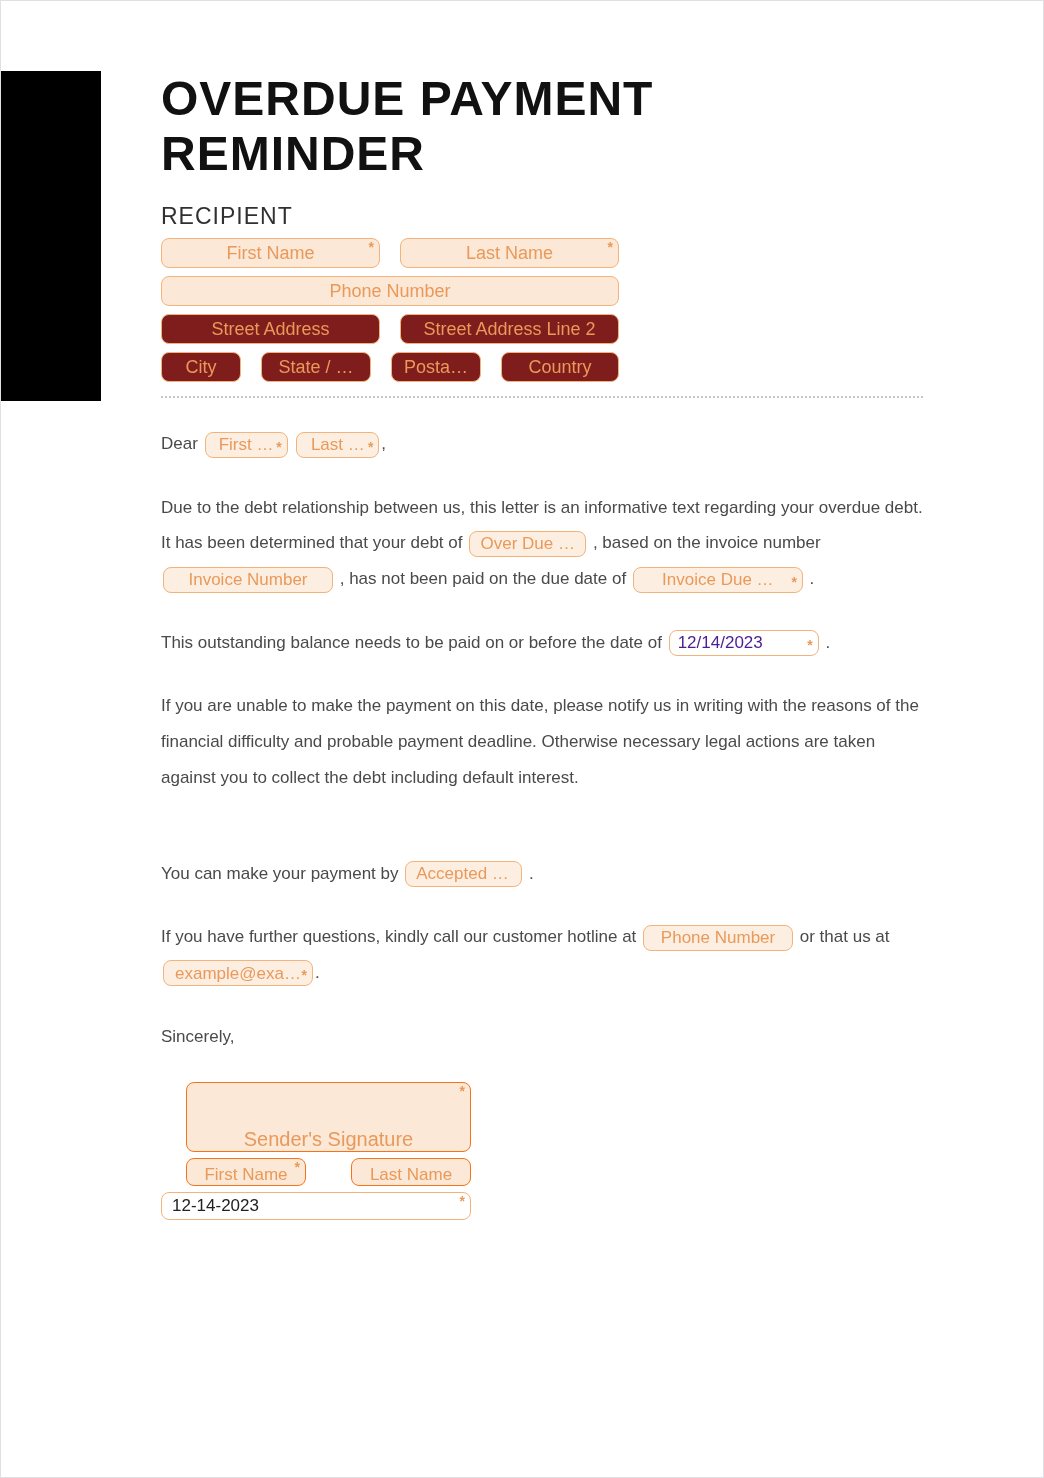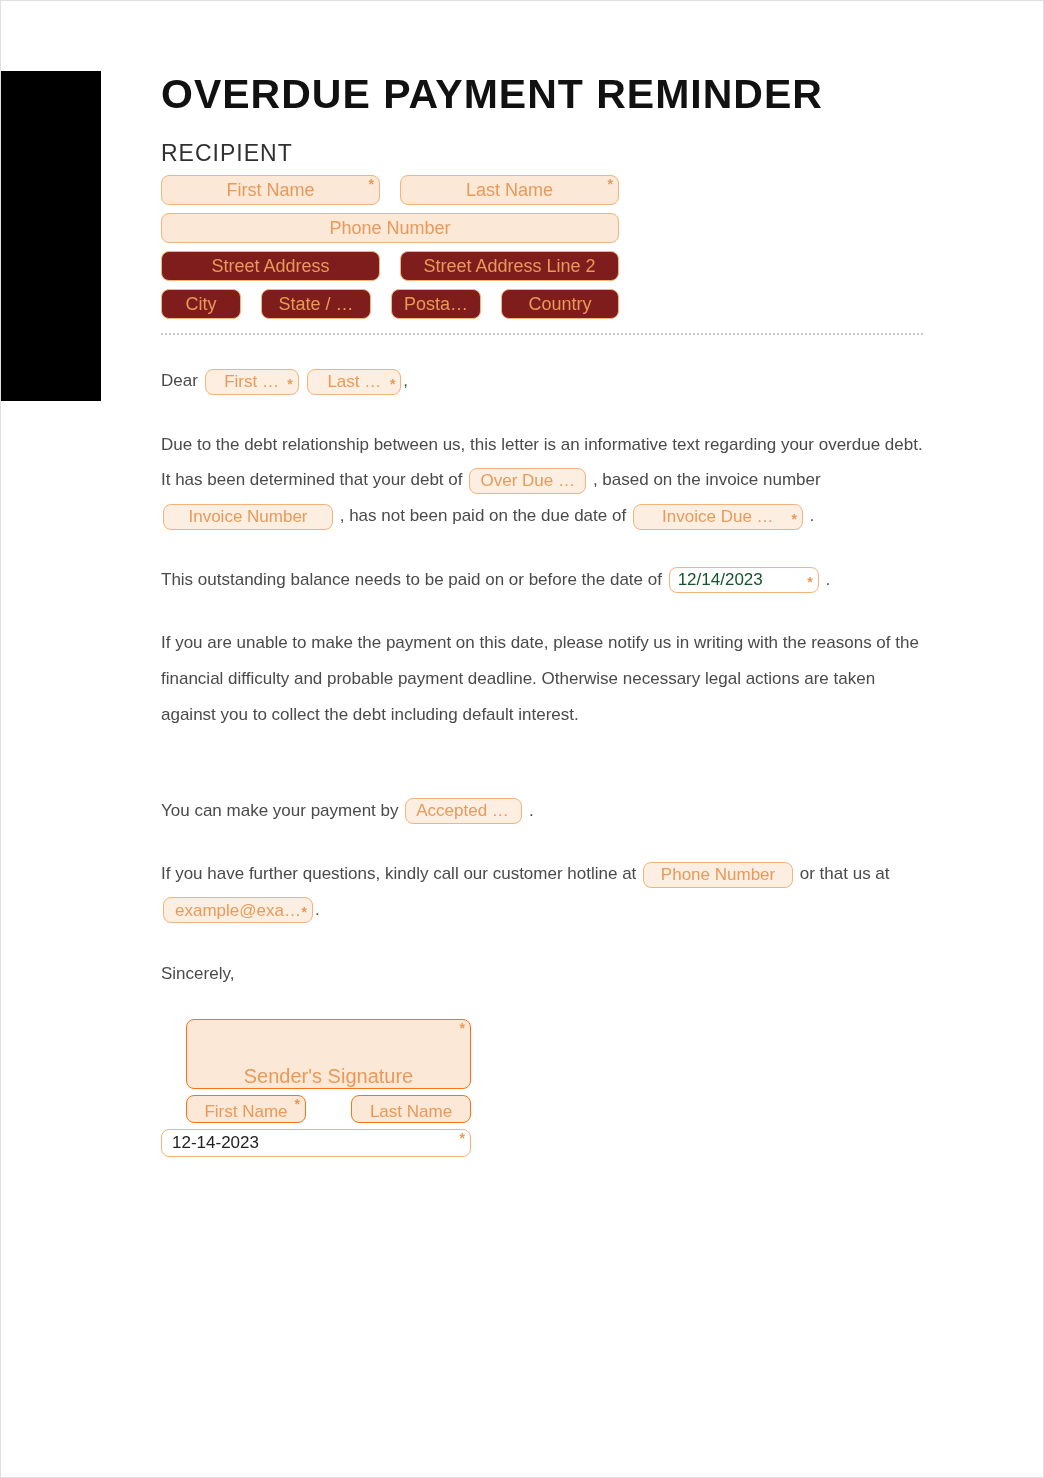--- a/index.html
+++ b/index.html
@@ -22,21 +22,21 @@
     left: 0;
     top: 70px;
     width: 100px;
     height: 330px;
     background: #000;
   }
   .content {
     margin-left: 60px;
   }
   h1 {
-    font-size: 41px;
+    font-size: 48px;
     font-weight: 800;
     letter-spacing: 1px;
     color: #111;
     margin-bottom: 22px;
   }
   h2 {
     font-size: 23px;
     font-weight: 500;
     color: #303030;
     letter-spacing: 1px;
@@ -102,25 +102,25 @@
     padding: 0 10px;
     position: relative;
     overflow: hidden;
     white-space: nowrap;
     text-overflow: ellipsis;
     margin: 0 2px;
   }
   .inline-field.filled {
     background: #fff;
     border: 1px solid #f3b37a;
-    color: #14532d;
+    color: #4c1d95;
     justify-content: flex-start;
     padding-left: 8px;
   }
-  .w-small { width: 94px; }
+  .w-small { width: 83px; }
   .w-med { width: 117px; }
   .w-large { width: 170px; }
   .w-xlarge { width: 150px; }
   .sig-block { width: 310px; margin-top: 6px; display:flex; flex-direction: column; gap:6px;}
   .sig-field {
     background: #fbe8d6;
     border: 1px solid #f97316;
     border-radius: 8px;
     display:flex;
     align-items:flex-end;

